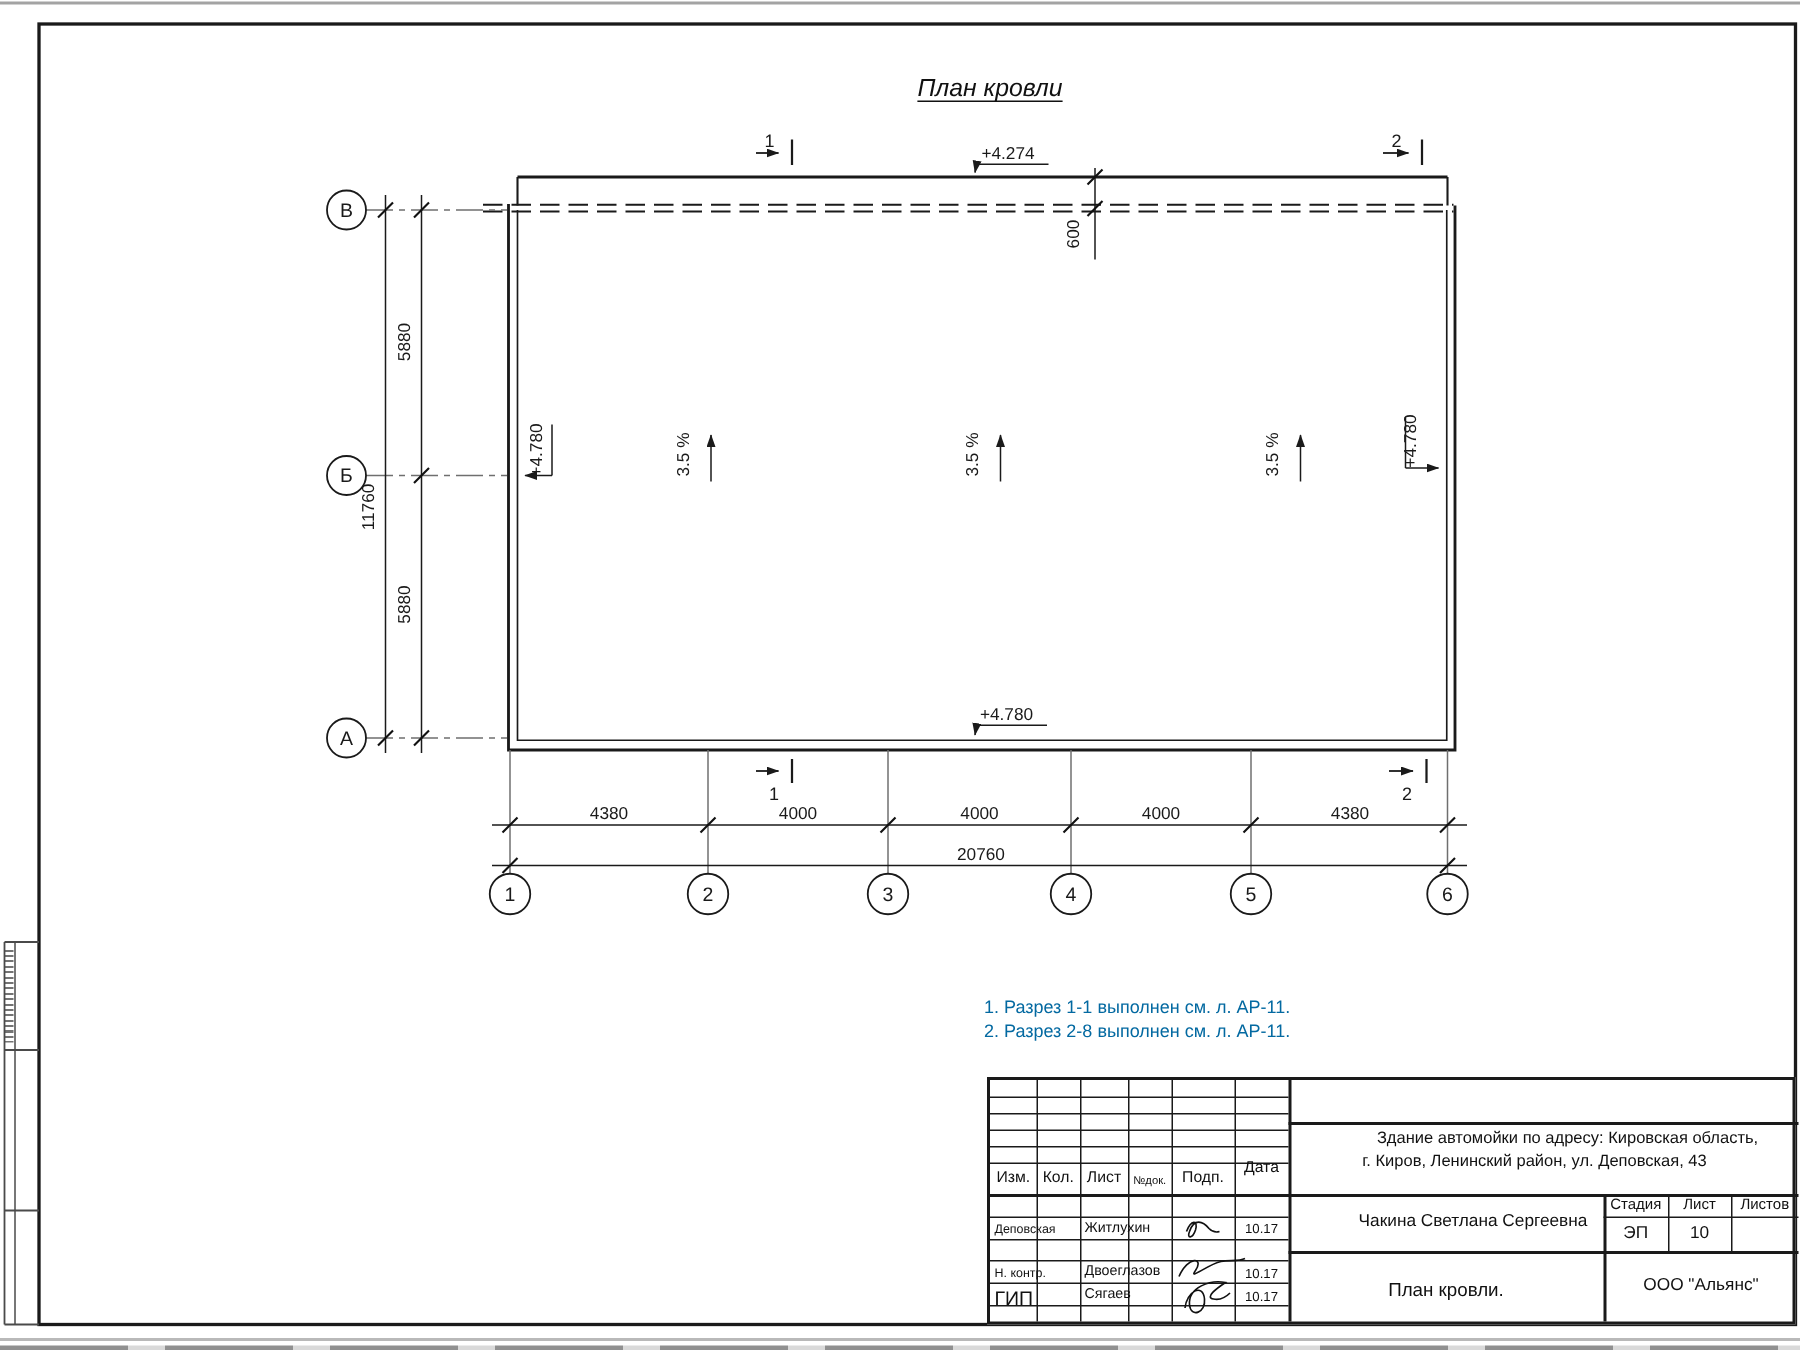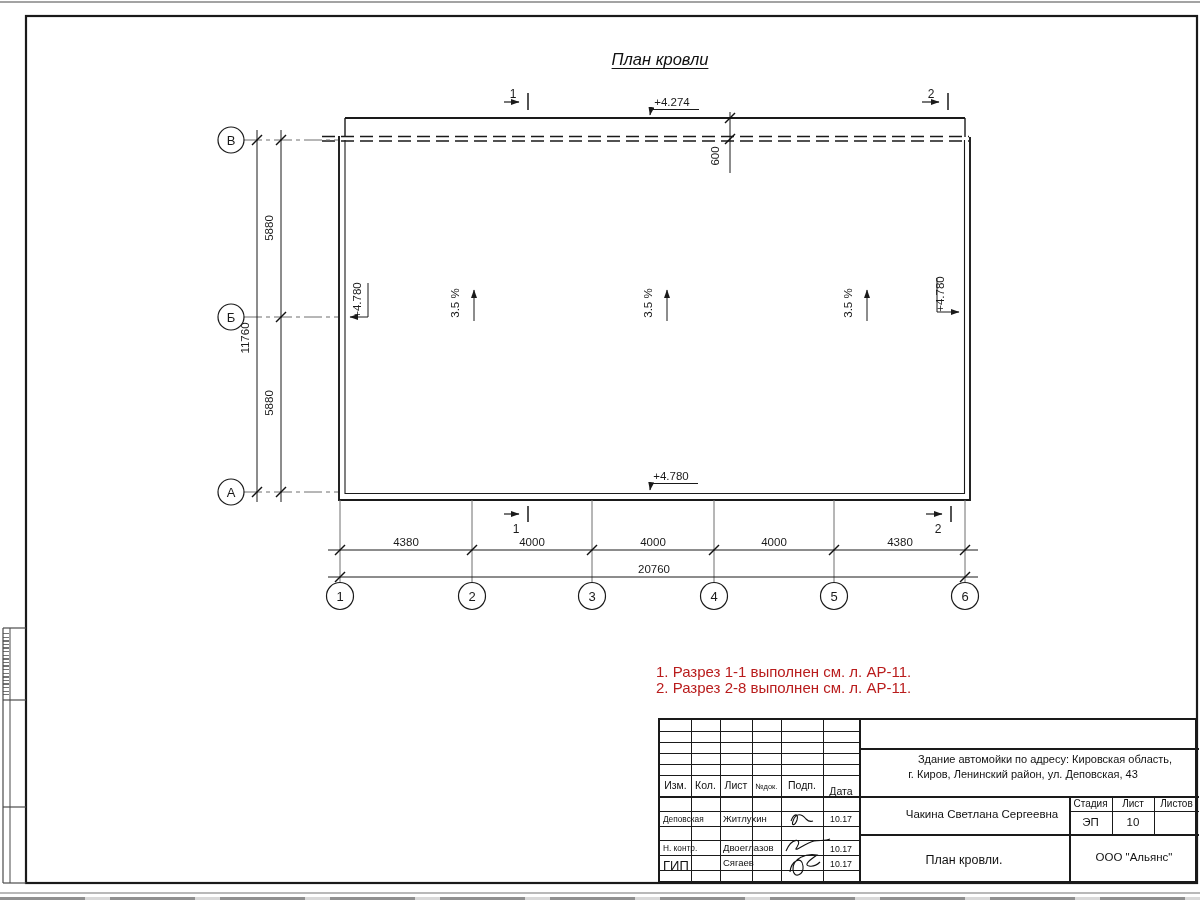--- a/index.html
+++ b/index.html
@@ -11,21 +11,21 @@
   svg text{font-family:"Liberation Sans", sans-serif;fill:#1a1a1a;}
   .lw{stroke:#1a1a1a;fill:none;}
   
   #titleblock{position:absolute;left:658px;top:718px;width:539px;height:165px;
     border:2px solid #1a1a1a;box-sizing:border-box;background:#fff;}
   .tb-vl,.tb-hl{position:absolute;background:#1a1a1a;}
   .tb-vl{width:1px;top:0;}
   .tb-hl{height:1px;left:0;}
   .tb-t{position:absolute;white-space:nowrap;color:#111;}
   .c{text-align:center;}
-  #notes{position:absolute;left:656px;top:664px;font-size:15px;line-height:15.5px;color:#b91c1c;}
+  #notes{position:absolute;left:656px;top:664px;font-size:12px;line-height:15.5px;color:#0369a1;}
   #drawing-title{position:absolute;left:560px;top:50px;width:200px;text-align:center;
     font-size:16.5px;font-style:italic;text-decoration:underline;text-underline-offset:3px;color:#111;}
   
   #stamp-scribble{position:absolute;left:3px;top:633px;width:6px;height:62px;
     background:repeating-linear-gradient(180deg,#444 0 1.4px,#fff 1.4px 3.6px);opacity:.75;}
   .scan-top{position:absolute;left:0;top:1px;width:1200px;height:2px;background:#a3a3a3;}
   .scan-bottom1{position:absolute;left:0;top:892px;width:1200px;height:1.5px;background:#b9b9b9;}
   .scan-bottom2{position:absolute;left:0;top:897px;width:1200px;height:3px;
     background:repeating-linear-gradient(90deg,#909090 0 85px,#d9d9d9 85px 110px);}
 </style>
@@ -210,21 +210,21 @@
     <div class="tb-hl" style="top:28px;left:199px;width:340px;height:1.5px"></div>
     <div class="tb-hl" style="top:76px;left:0;width:539px;height:1.5px"></div>
     <div class="tb-hl" style="top:91px;left:409px;width:130px"></div>
     <div class="tb-hl" style="top:114px;left:199px;width:340px;height:1.5px"></div>
 
     <div class="tb-t c" style="left:0;top:59px;width:31px;font-size:10.5px">Изм.</div>
     <div class="tb-t c" style="left:31px;top:59px;width:29px;font-size:10.5px">Кол.</div>
     <div class="tb-t c" style="left:60px;top:59px;width:32px;font-size:10.5px">Лист</div>
     <div class="tb-t c" style="left:92px;top:62px;width:29px;font-size:7.5px">№док.</div>
     <div class="tb-t c" style="left:121px;top:59px;width:42px;font-size:10.5px">Подп.</div>
-    <div class="tb-t c" style="left:163px;top:65px;width:36px;font-size:10.5px">Дата</div>
+    <div class="tb-t c" style="left:163px;top:52px;width:36px;font-size:10.5px">Дата</div>
 
     <div class="tb-t" style="left:3px;top:94px;font-size:8.3px">Деповская</div>
     <div class="tb-t" style="left:63px;top:93px;font-size:9.5px">Житлухин</div>
     <div class="tb-t c" style="left:163px;top:94px;width:36px;font-size:8.8px">10.17</div>
     <div class="tb-t" style="left:3px;top:123px;font-size:8.3px">Н. контр.</div>
     <div class="tb-t" style="left:63px;top:122px;font-size:9.5px">Двоеглазов</div>
     <div class="tb-t c" style="left:163px;top:124px;width:36px;font-size:8.8px">10.17</div>
     <div class="tb-t" style="left:3px;top:138px;font-size:13px">ГИП</div>
     <div class="tb-t" style="left:63px;top:137px;font-size:9.5px">Сягаев</div>
     <div class="tb-t c" style="left:163px;top:139px;width:36px;font-size:8.8px">10.17</div>

